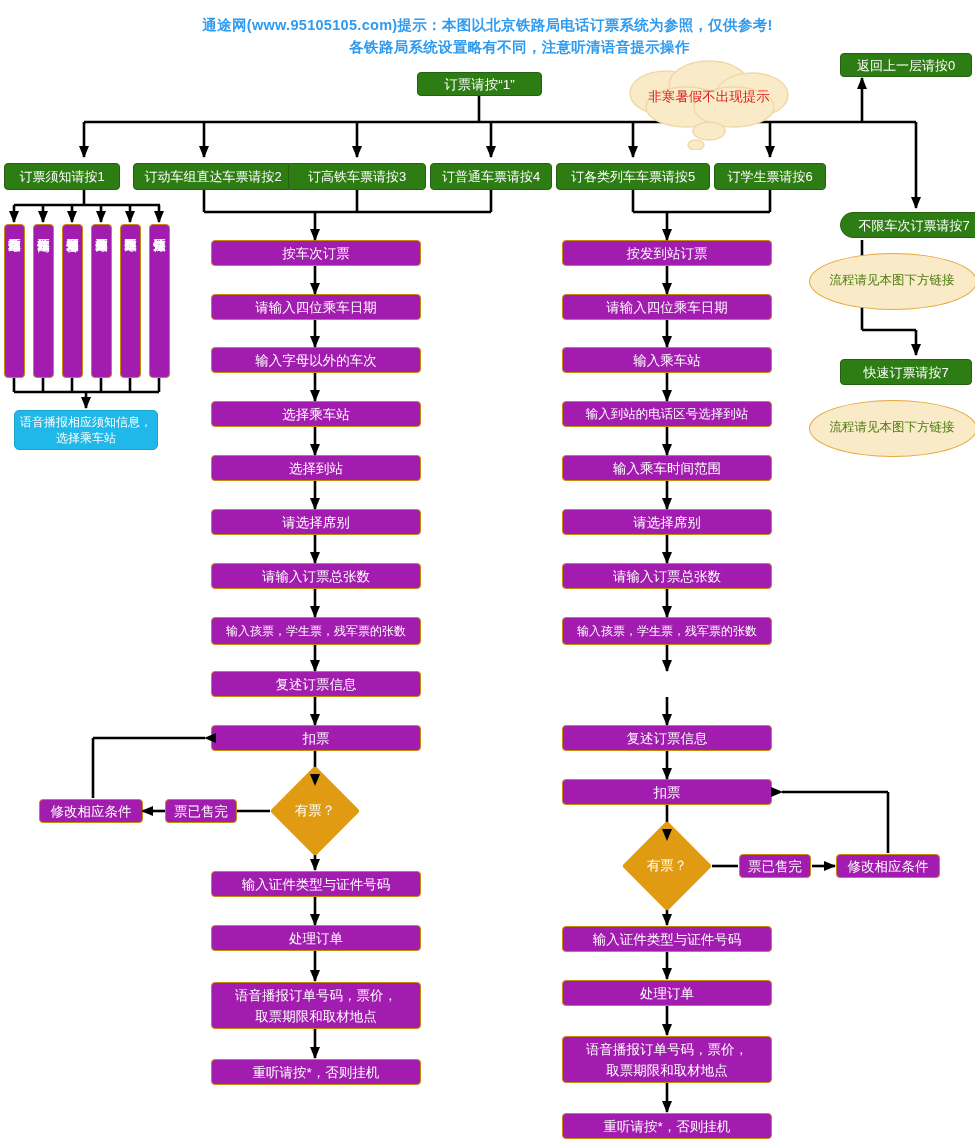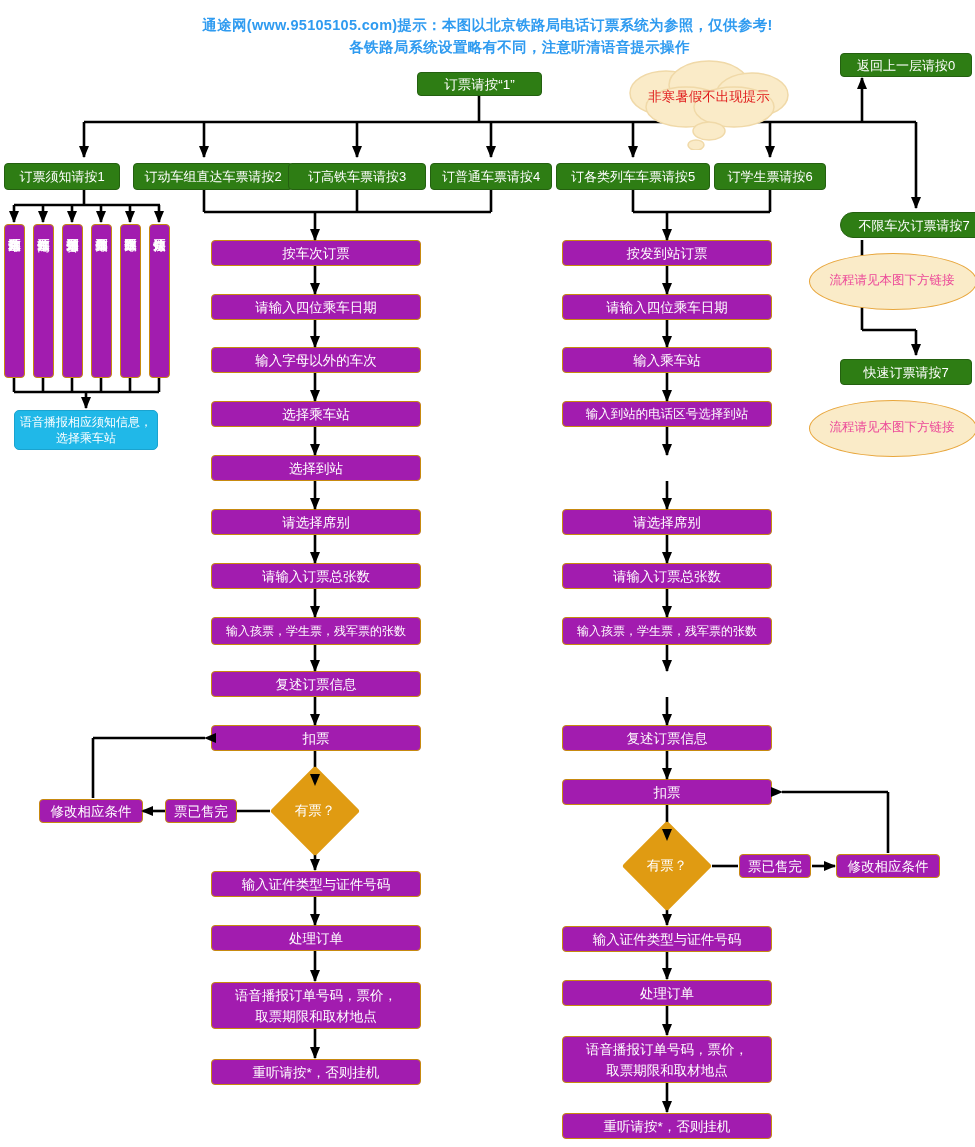--- a/index.html
+++ b/index.html
@@ -35,21 +35,21 @@
         display:flex;align-items:center;justify-content:center;
         color:#fff;font-size:13.5px;z-index:2;}
 
   
   .cloud{position:absolute;z-index:6;}
   .callout{position:absolute;z-index:6;}
   .callout .ell{position:absolute;left:0;top:0;width:100%;height:100%;
         background:#faebc8;border:1px solid #e8a63c;border-radius:50%;}
   .callout .ctext{position:absolute;left:0;top:0;width:100%;height:100%;
         display:flex;align-items:center;justify-content:center;
-        color:#ec4899;font-size:12.5px;z-index:2;}
+        color:#4d7c0f;font-size:12.5px;z-index:2;}
 
   
   #lines{position:absolute;left:0;top:0;width:975px;height:1147px;z-index:1;}
   #lines2{position:absolute;left:0;top:0;width:975px;height:1147px;z-index:5;
           pointer-events:none;}
 </style>
 </head>
 <body>
 
 <div id="stage">
@@ -378,20 +378,23 @@
   </div>
   <div class="node orange" style="left:562px;top:294px;width:210px;height:26px;">
     <span>请输入四位乘车日期</span>
   </div>
   <div class="node orange" style="left:562px;top:347px;width:210px;height:26px;">
     <span>输入乘车站</span>
   </div>
   <div class="node orange" style="left:562px;top:401px;width:210px;height:26px;font-size:12.5px;">
     <span>输入到站的电话区号选择到站</span>
   </div>
+  <div class="node orange" style="left:562px;top:455px;width:210px;height:26px;">
+    <span>输入乘车时间范围</span>
+  </div>
   <div class="node orange" style="left:562px;top:509px;width:210px;height:26px;">
     <span>请选择席别</span>
   </div>
   <div class="node orange" style="left:562px;top:563px;width:210px;height:26px;">
     <span>请输入订票总张数</span>
   </div>
   <div class="node orange" style="left:562px;top:617px;width:210px;height:28px;font-size:12px;">
     <span>输入孩票，学生票，残军票的张数</span>
   </div>
   <div class="node orange" style="left:562px;top:725px;width:210px;height:26px;">

